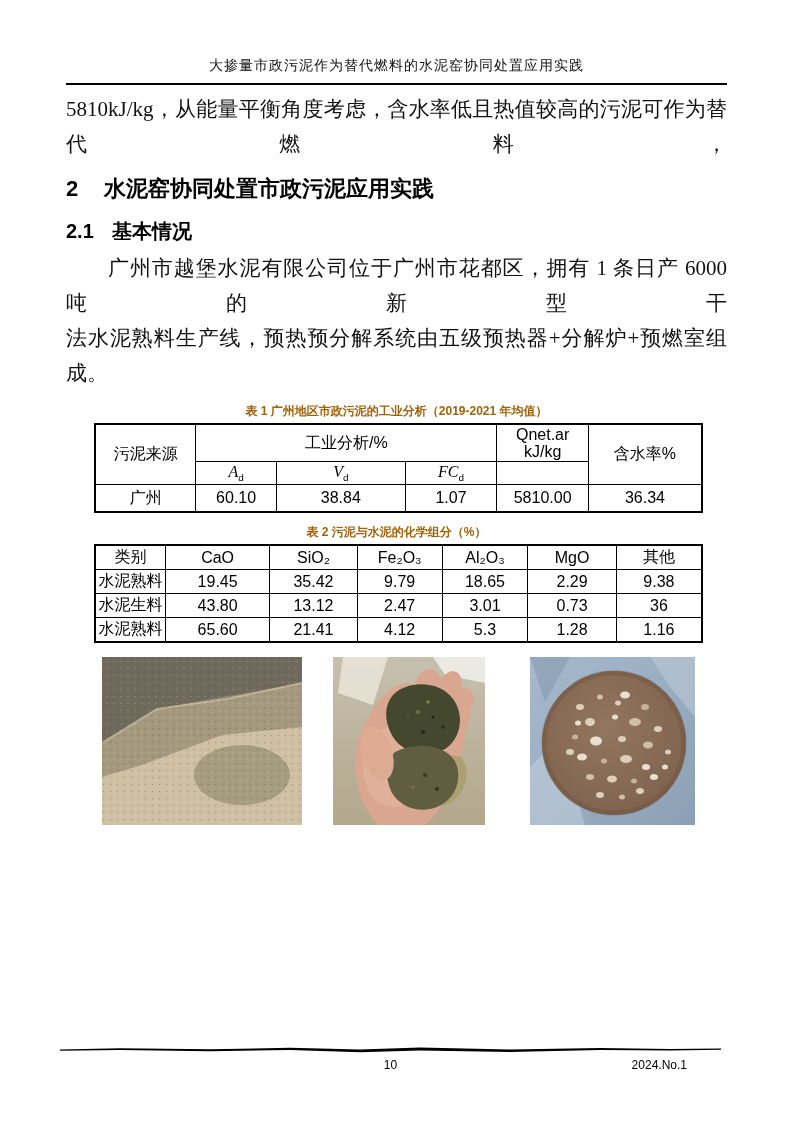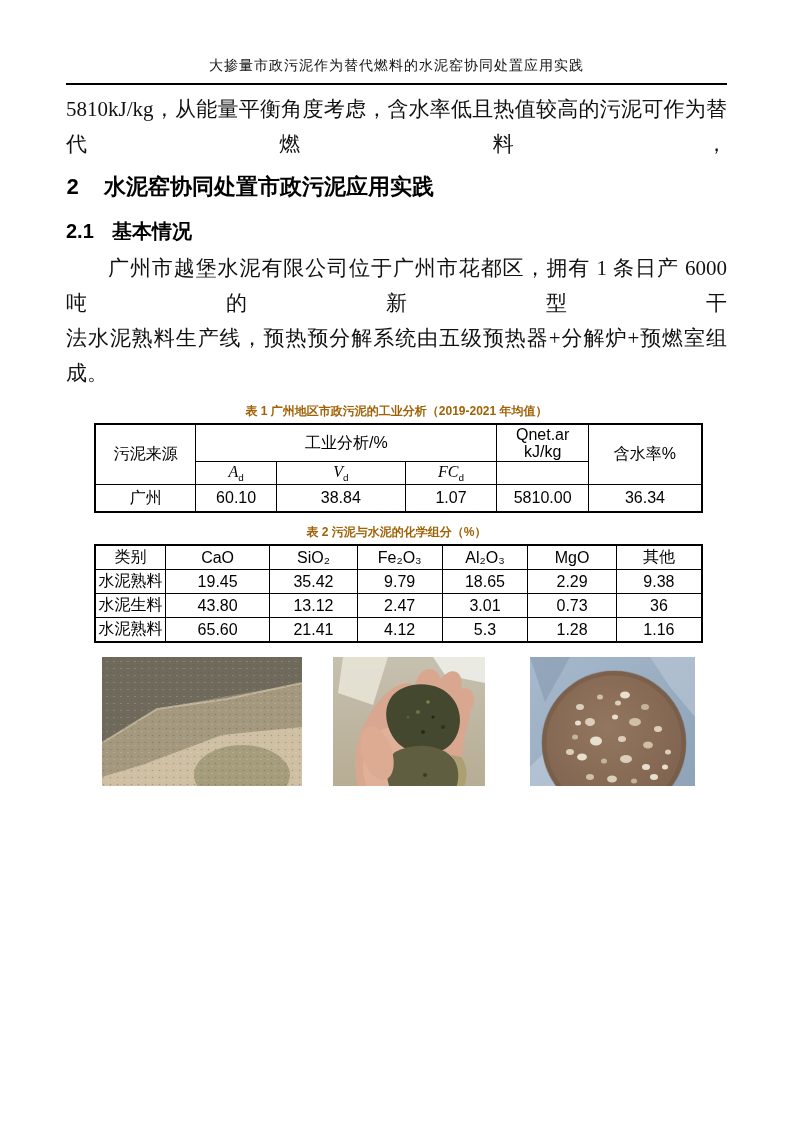--- a/index.html
+++ b/index.html
@@ -1,18 +1,18 @@
 <!DOCTYPE html>
 <html lang="zh"><head>
 <meta charset="utf-8">
 <style>
   html, body { margin: 0; padding: 0; background: #ffffff; }
   .page {
     position: relative;
-    width: 793px; height: 786px;
+    width: 793px; height: 1122px;
     background: #ffffff;
     color: #111111;
     font-family: "Liberation Serif", "DejaVu Serif", serif;
     overflow: hidden;
   }
   .content { position: absolute; left: 66px; top: 50px; width: 661px; }
 
   
   .doc-header {
     text-align: center;
@@ -31,21 +31,21 @@
     white-space: normal;
   }
   .bline.last { text-align-last: left; }
   .bline.indent { text-indent: 42px; }
 
   
   .sec, .subsec {
     font-family: "Liberation Sans", "DejaVu Sans", sans-serif;
     font-weight: 700; color: #000;
   }
-  .sec { font-size: 22px; line-height: 30px; margin-top: 12px; font-family: Liberation Mono, monospace; }
+  .sec { font-size: 22px; line-height: 30px; margin-top: 12px; }
   .sec .num { display: inline-block; min-width: 38px; }
   .subsec { font-size: 20px; line-height: 26px; margin-top: 14px; }
   .subsec .num { display: inline-block; min-width: 46px; }
 
   
   .tcap {
     text-align: center;
     font-family: "Liberation Sans", "DejaVu Sans", sans-serif;
     font-weight: 700; font-size: 12px; line-height: 20px;
     color: #a16207;

